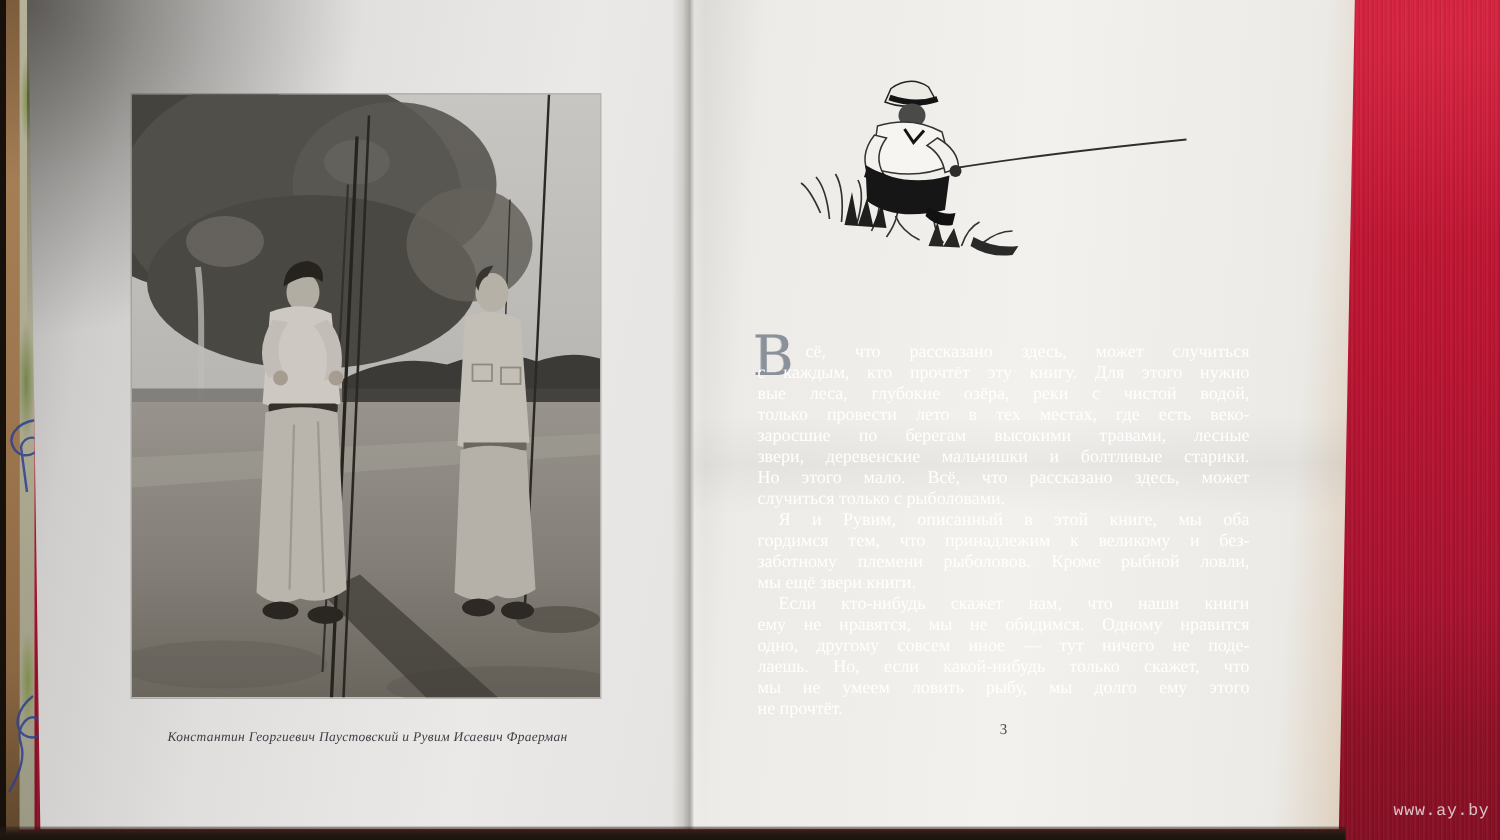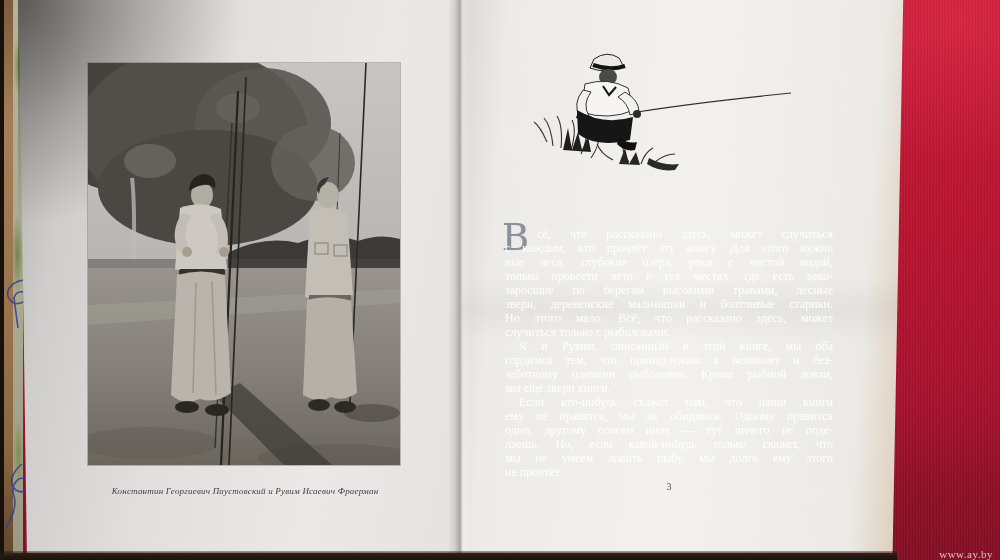--- a/index.html
+++ b/index.html
@@ -61,22 +61,22 @@
     font-size:12px;color:#ffffff;}
   .tline{height:14px;line-height:14px;text-align:justify;text-align-last:justify;
     white-space:nowrap;overflow:visible;}
   .tline.last{text-align-last:left;}
   .tline.ind{padding-left:14px;}
   .tline.first{padding-left:32px;}
   .page-number{position:absolute;left:505px;top:481px;width:328px;text-align:center;
     font-size:10px;color:#4a4a50;}
 
   
-  .watermark{position:absolute;right:7px;bottom:0;
-    font-family:Liberation Serif, serif;font-size:11px;letter-spacing:.5px;
+  .watermark{position:absolute;right:7px;bottom:13px;
+    font-family:Liberation Mono, monospace;font-size:11px;letter-spacing:.5px;
     color:rgba(240,230,232,.82);}
 </style>
 </head>
 <body>
 
 <div class="scene">
 
   <div class="cloth"></div>
 
   <div class="edge-dark"></div>

